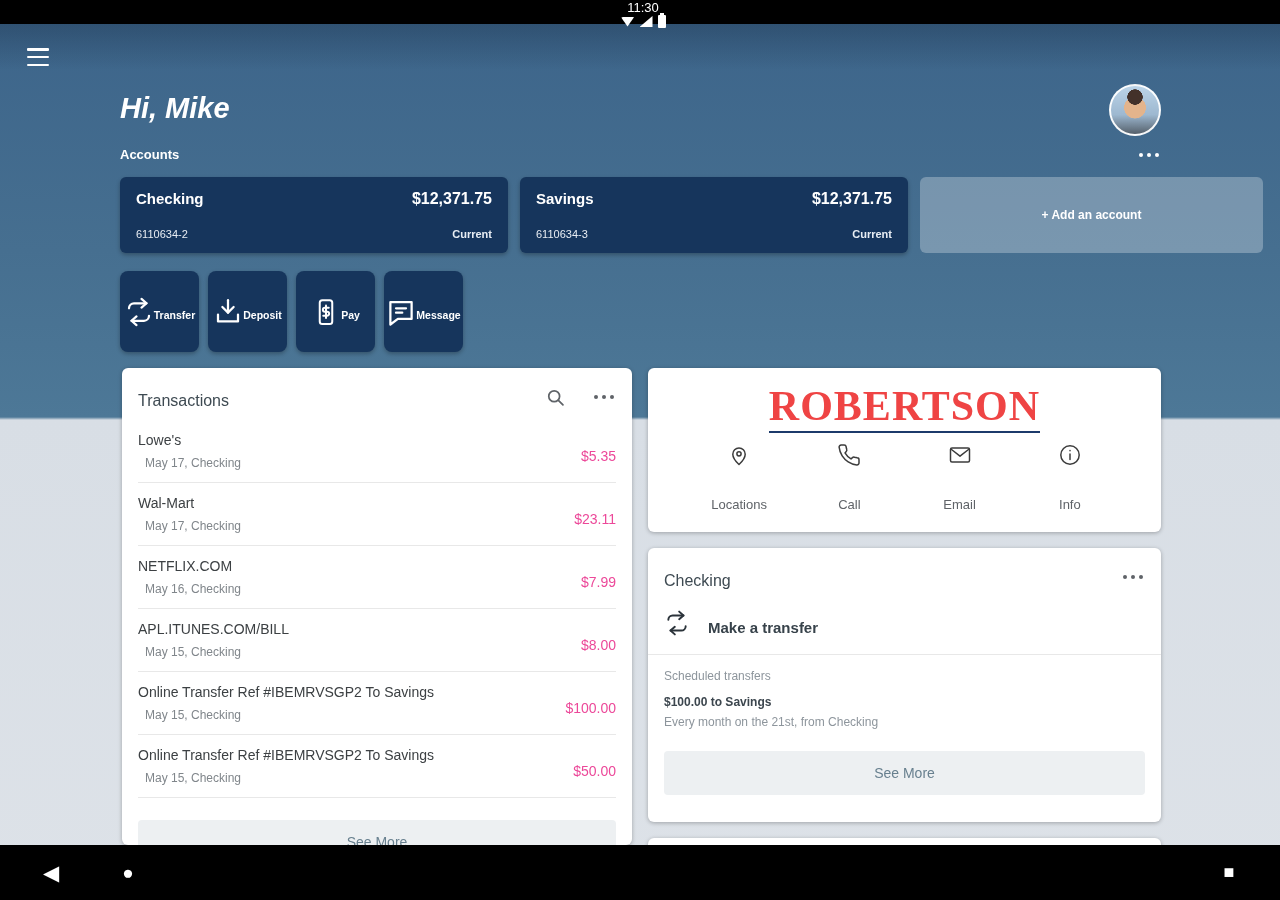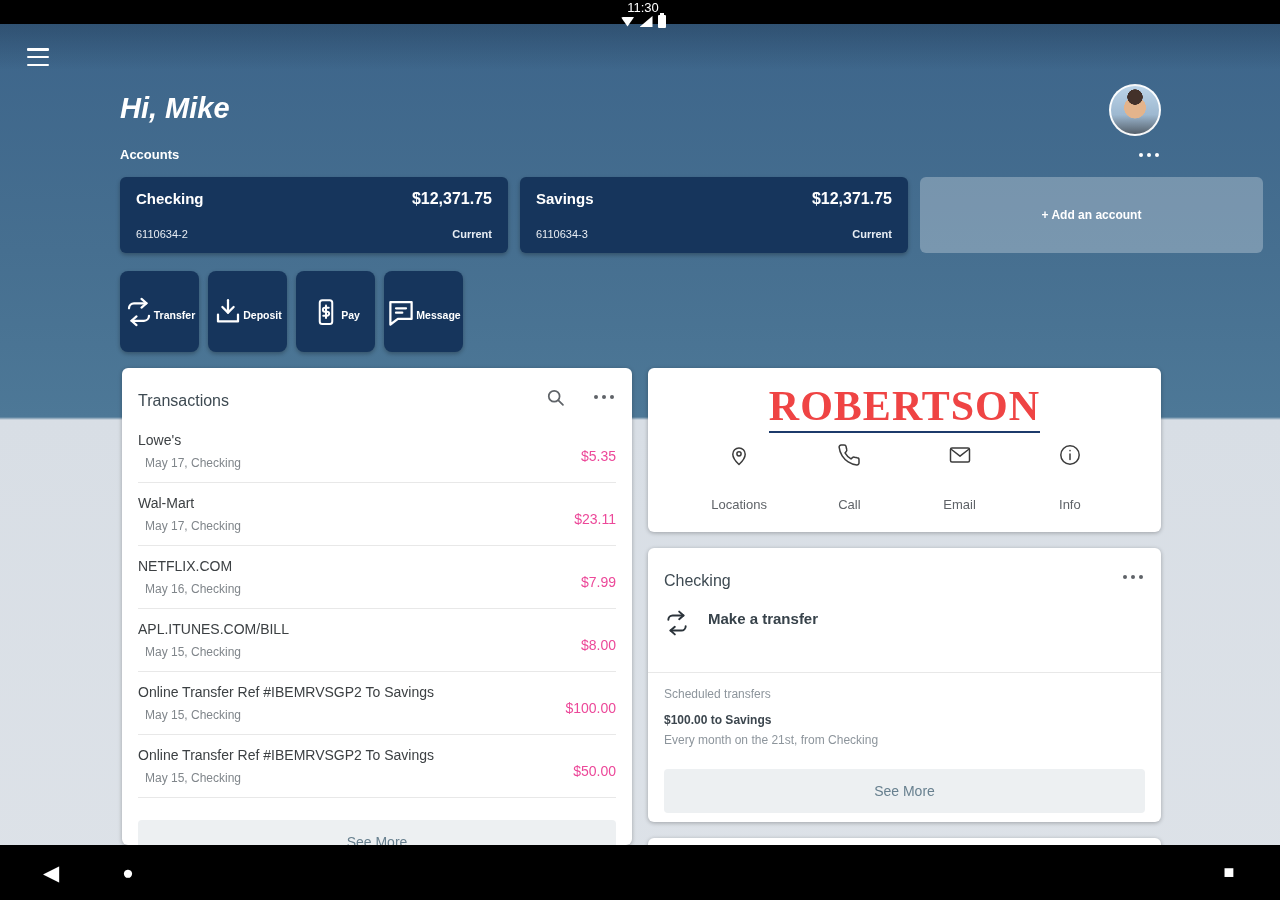--- a/index.html
+++ b/index.html
@@ -81,21 +81,21 @@
   .logo { display:inline-block; margin-top:18px; border-bottom:2px solid #1c3a6b; padding-bottom:5px; }
   .logo-top { font-family:"Liberation Serif", serif; font-size:42px; font-weight:700; color:#ef4444;
     line-height:40px; letter-spacing:1px; }
   .logo-bottom { font-size:15px; color:#1c3a6b; letter-spacing:8px; margin-top:2px; }
   .bank-actions { display:flex; justify-content:space-around; padding:10px 36px 0; }
   .bank-action { display:flex; flex-direction:column; align-items:center; cursor:pointer; width:80px;gap:22px; }
   .ba-label { color:#5f6368; font-size:13px; margin-top:8px; }
 
   
   .transfers-card { left:648px; top:548px; width:513px; height:274px; }
-  .mt-row { display:flex; align-items:flex-start; padding:10px 16px 36px; border-bottom:1px solid #e8e8e8; cursor:pointer; }
+  .mt-row { display:flex; align-items:flex-end; padding:10px 16px 18px; border-bottom:1px solid #e8e8e8; cursor:pointer; }
   .mt-label { color:#37424a; font-size:15px; font-weight:700; margin-left:18px; }
   .sched-heading { color:#8d959c; font-size:12px; padding:14px 16px 4px; }
   .sched-item { padding:8px 16px 4px; cursor:pointer; }
   .sched-title { color:#3c464e; font-size:12px; font-weight:700; }
   .sched-detail { color:#8d959c; font-size:12px; margin-top:6px; }
   .transfers-card .see-more { margin:18px 16px 0; }
 
   .stub-card { left:648px; top:838px; width:513px; height:40px; }
 
   

